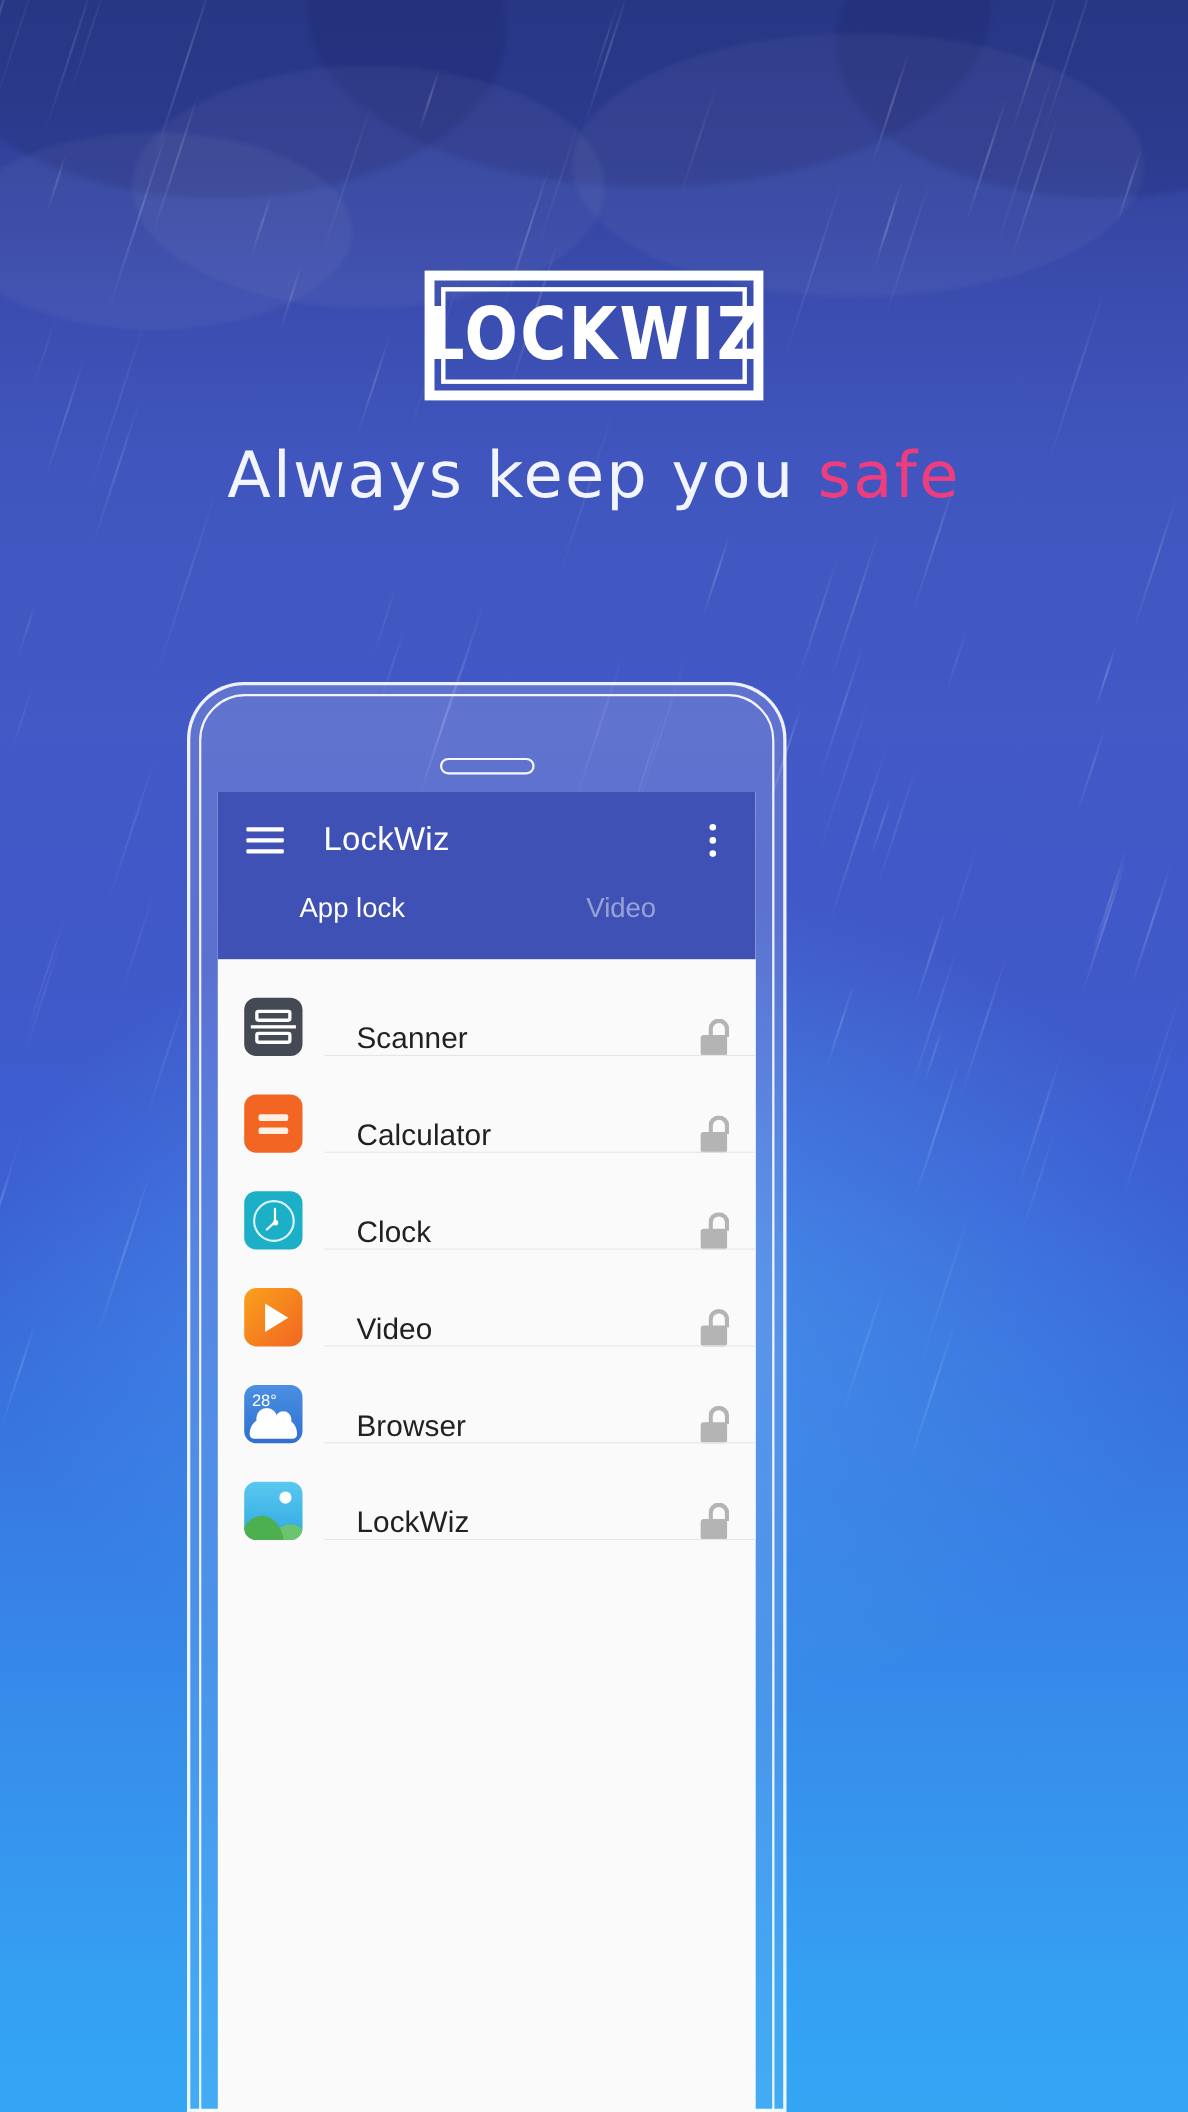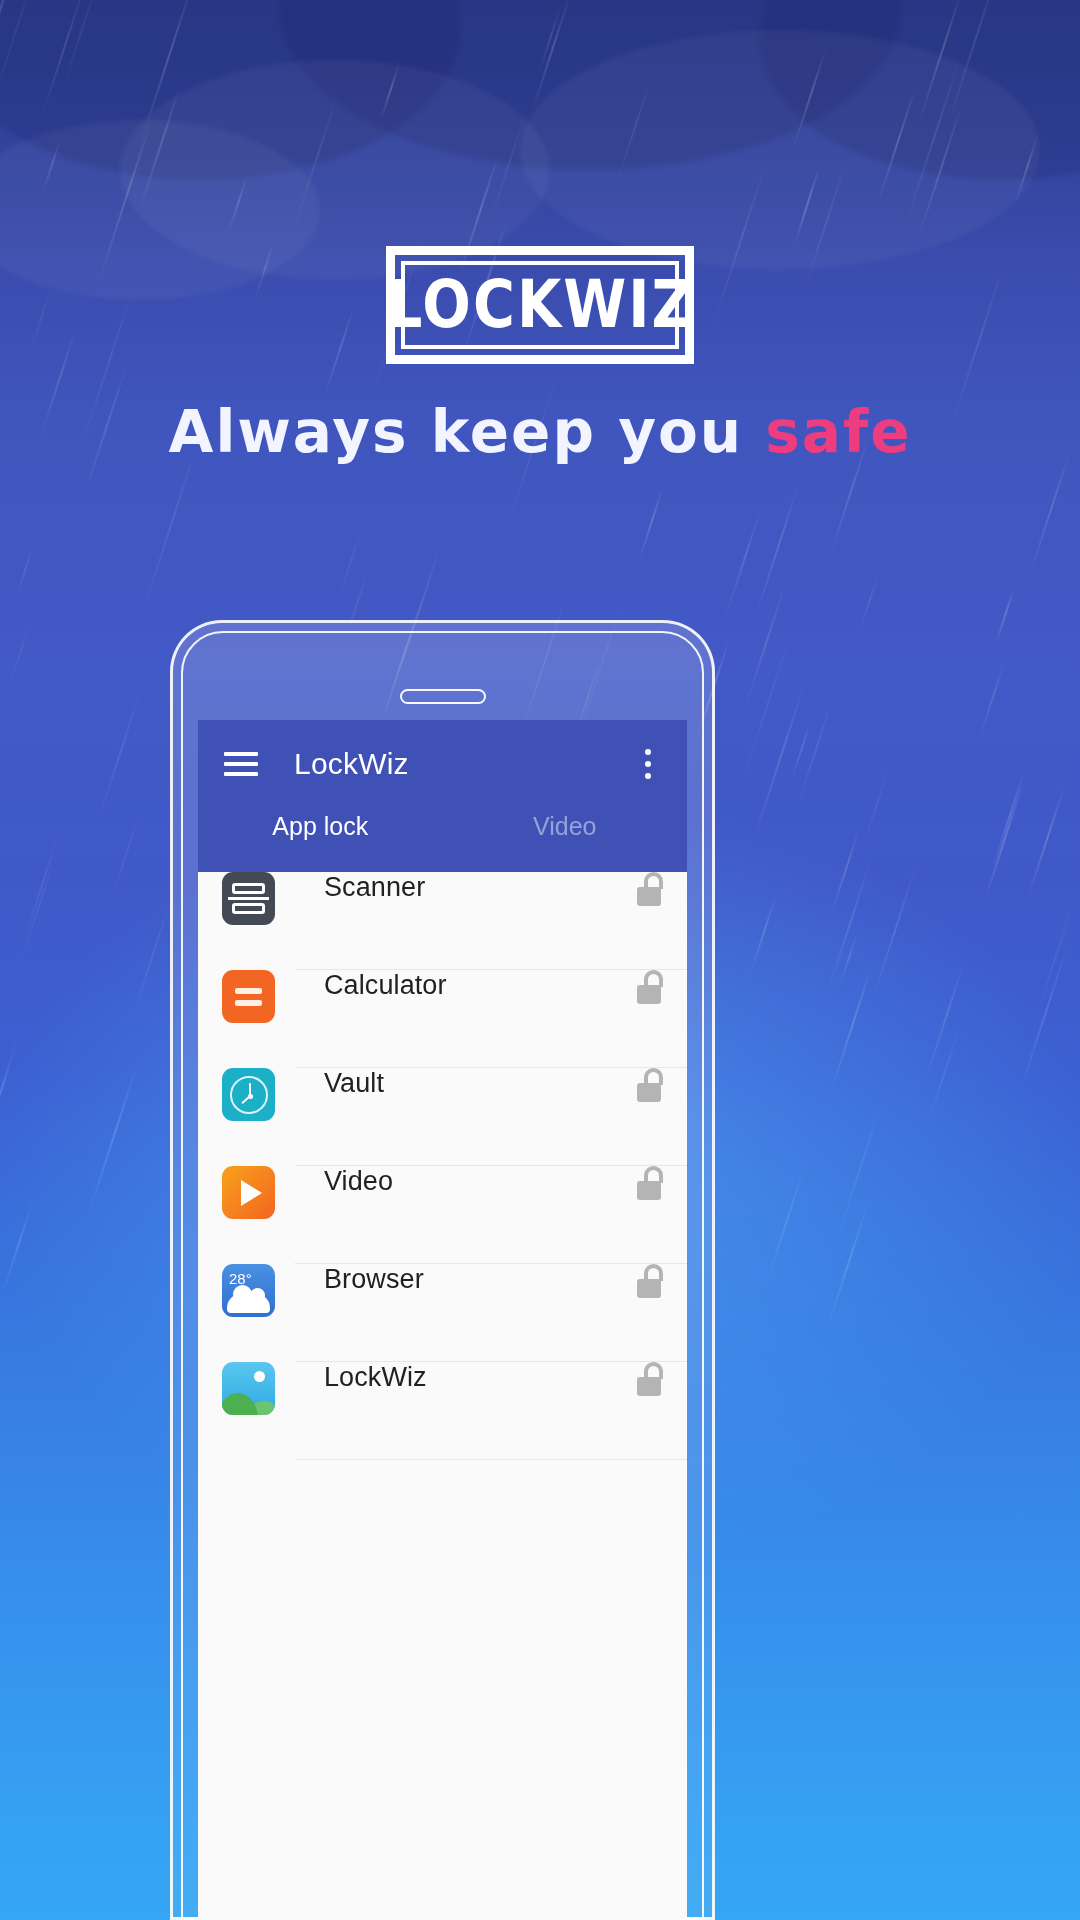--- a/index.html
+++ b/index.html
@@ -69,21 +69,21 @@
     letter-spacing:2px;
     transform:scaleX(1.02) scaleY(1.18);
     line-height:1;
   }
 
   
   #tagline {
     position:absolute; left:0; right:0; top:398px;
     text-align:center;
     font-family:"DejaVu Sans", sans-serif;
-    font-weight:700;
+    font-weight:400;
     font-size:58px;
     letter-spacing:2px;
     color:#F2F4FF;
     white-space:nowrap;
   }
   #tagline .safe { color:#EE3D7F; }
 
   
   #phone {
     position:absolute;
@@ -154,22 +154,22 @@
     display:flex; align-items:flex-start; justify-content:center;
     font-size:25px;
     padding-top:4px;
   }
   .tab.active { color:#FFFFFF; }
   .tab.inactive { color:rgba(255,255,255,0.46); }
 
   
   #applist { background:#FAFAFA; }
   .row {
-    height:98px;
-    display:flex; align-items:flex-start;
+    height:88px;
+    display:flex; align-items:flex-end;
     padding:0 22px 0 24px;
     position:relative;
   }
   .row::after {
     content:"";
     position:absolute; left:97px; right:0; bottom:0;
     height:1px; background:#E6E6E6;
   }
   .app-icon {
     width:53px; height:53px;
@@ -472,21 +472,21 @@
 
 
       <div class="row">
         <div class="app-icon ic-clock" style="background:#1CAFC8">
           <span class="face">
               <span class="hh"></span>
               <span class="mh"></span>
               <span class="dot"></span>
             </span>
         </div>
-        <div class="app-label">Vault</div>
+        <div class="app-label">Clock</div>
         <div class="lock">
             <span class="shackle"></span>
             <span class="body"></span>
           </div>
       </div>
 
       <div class="row">
         <div class="app-icon ic-video" style="background:linear-gradient(135deg,#F9A11B 0%,#F26522 100%)">
           <span class="tri"></span>
         </div>

